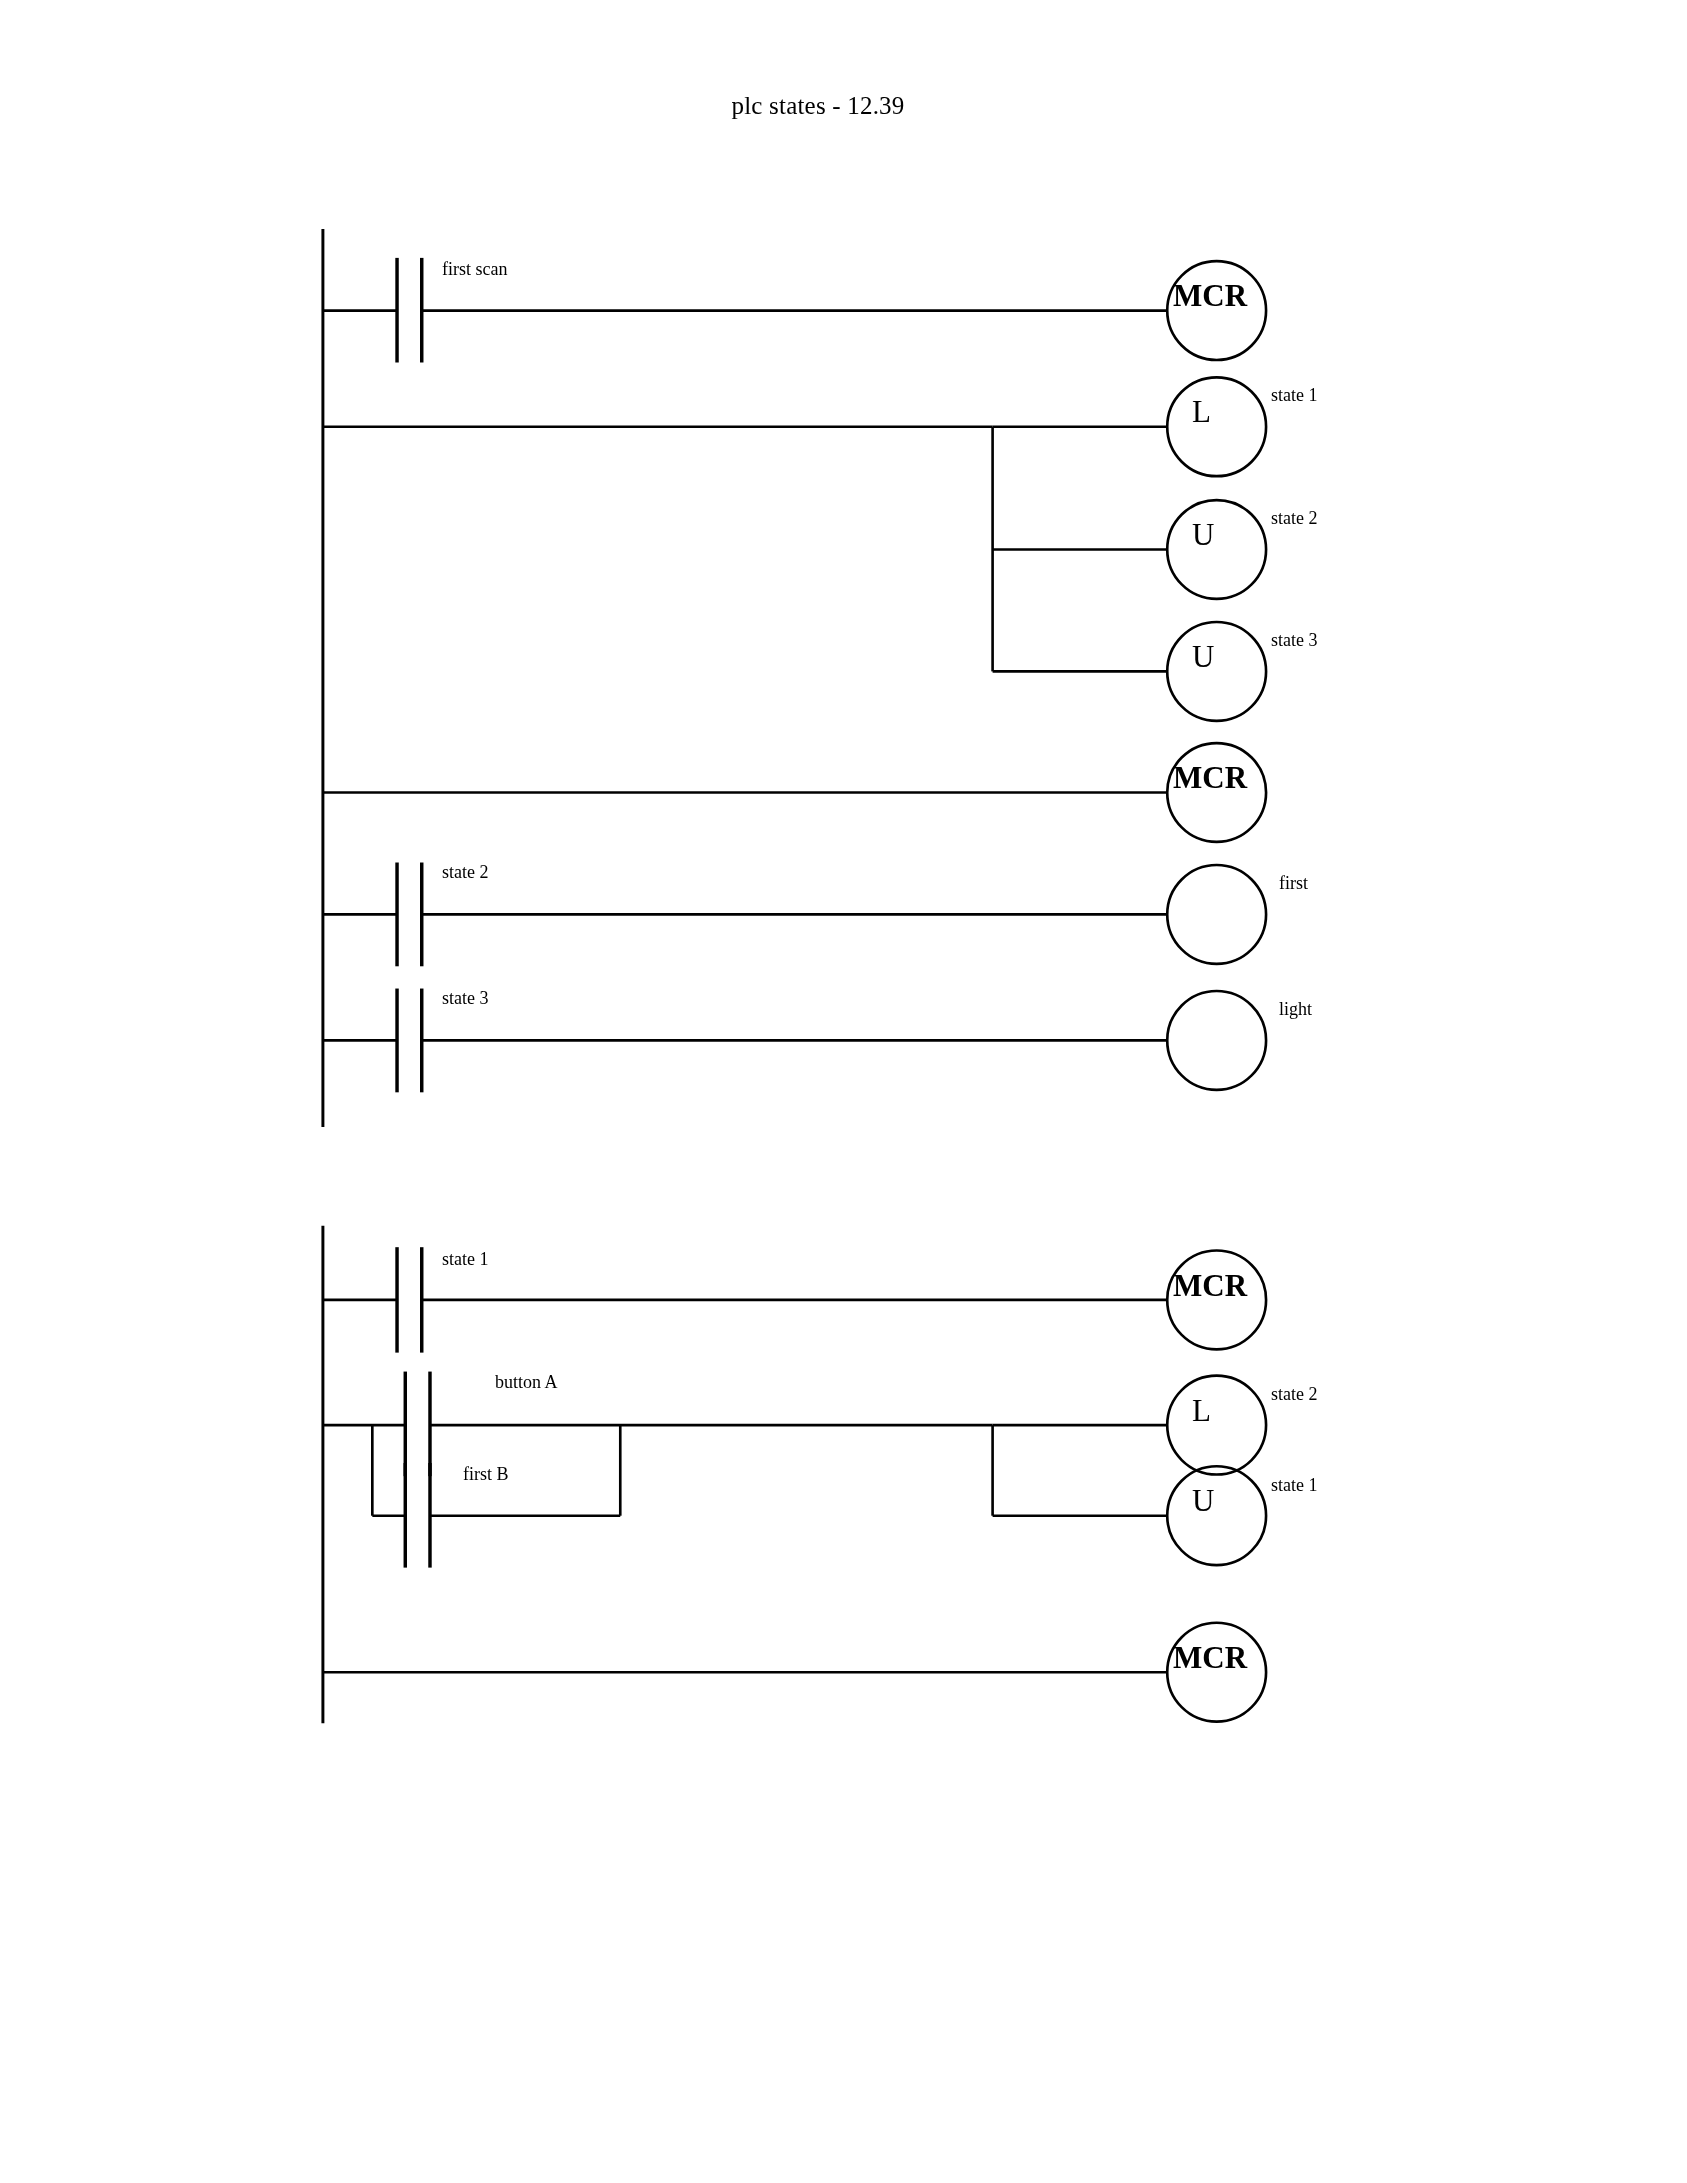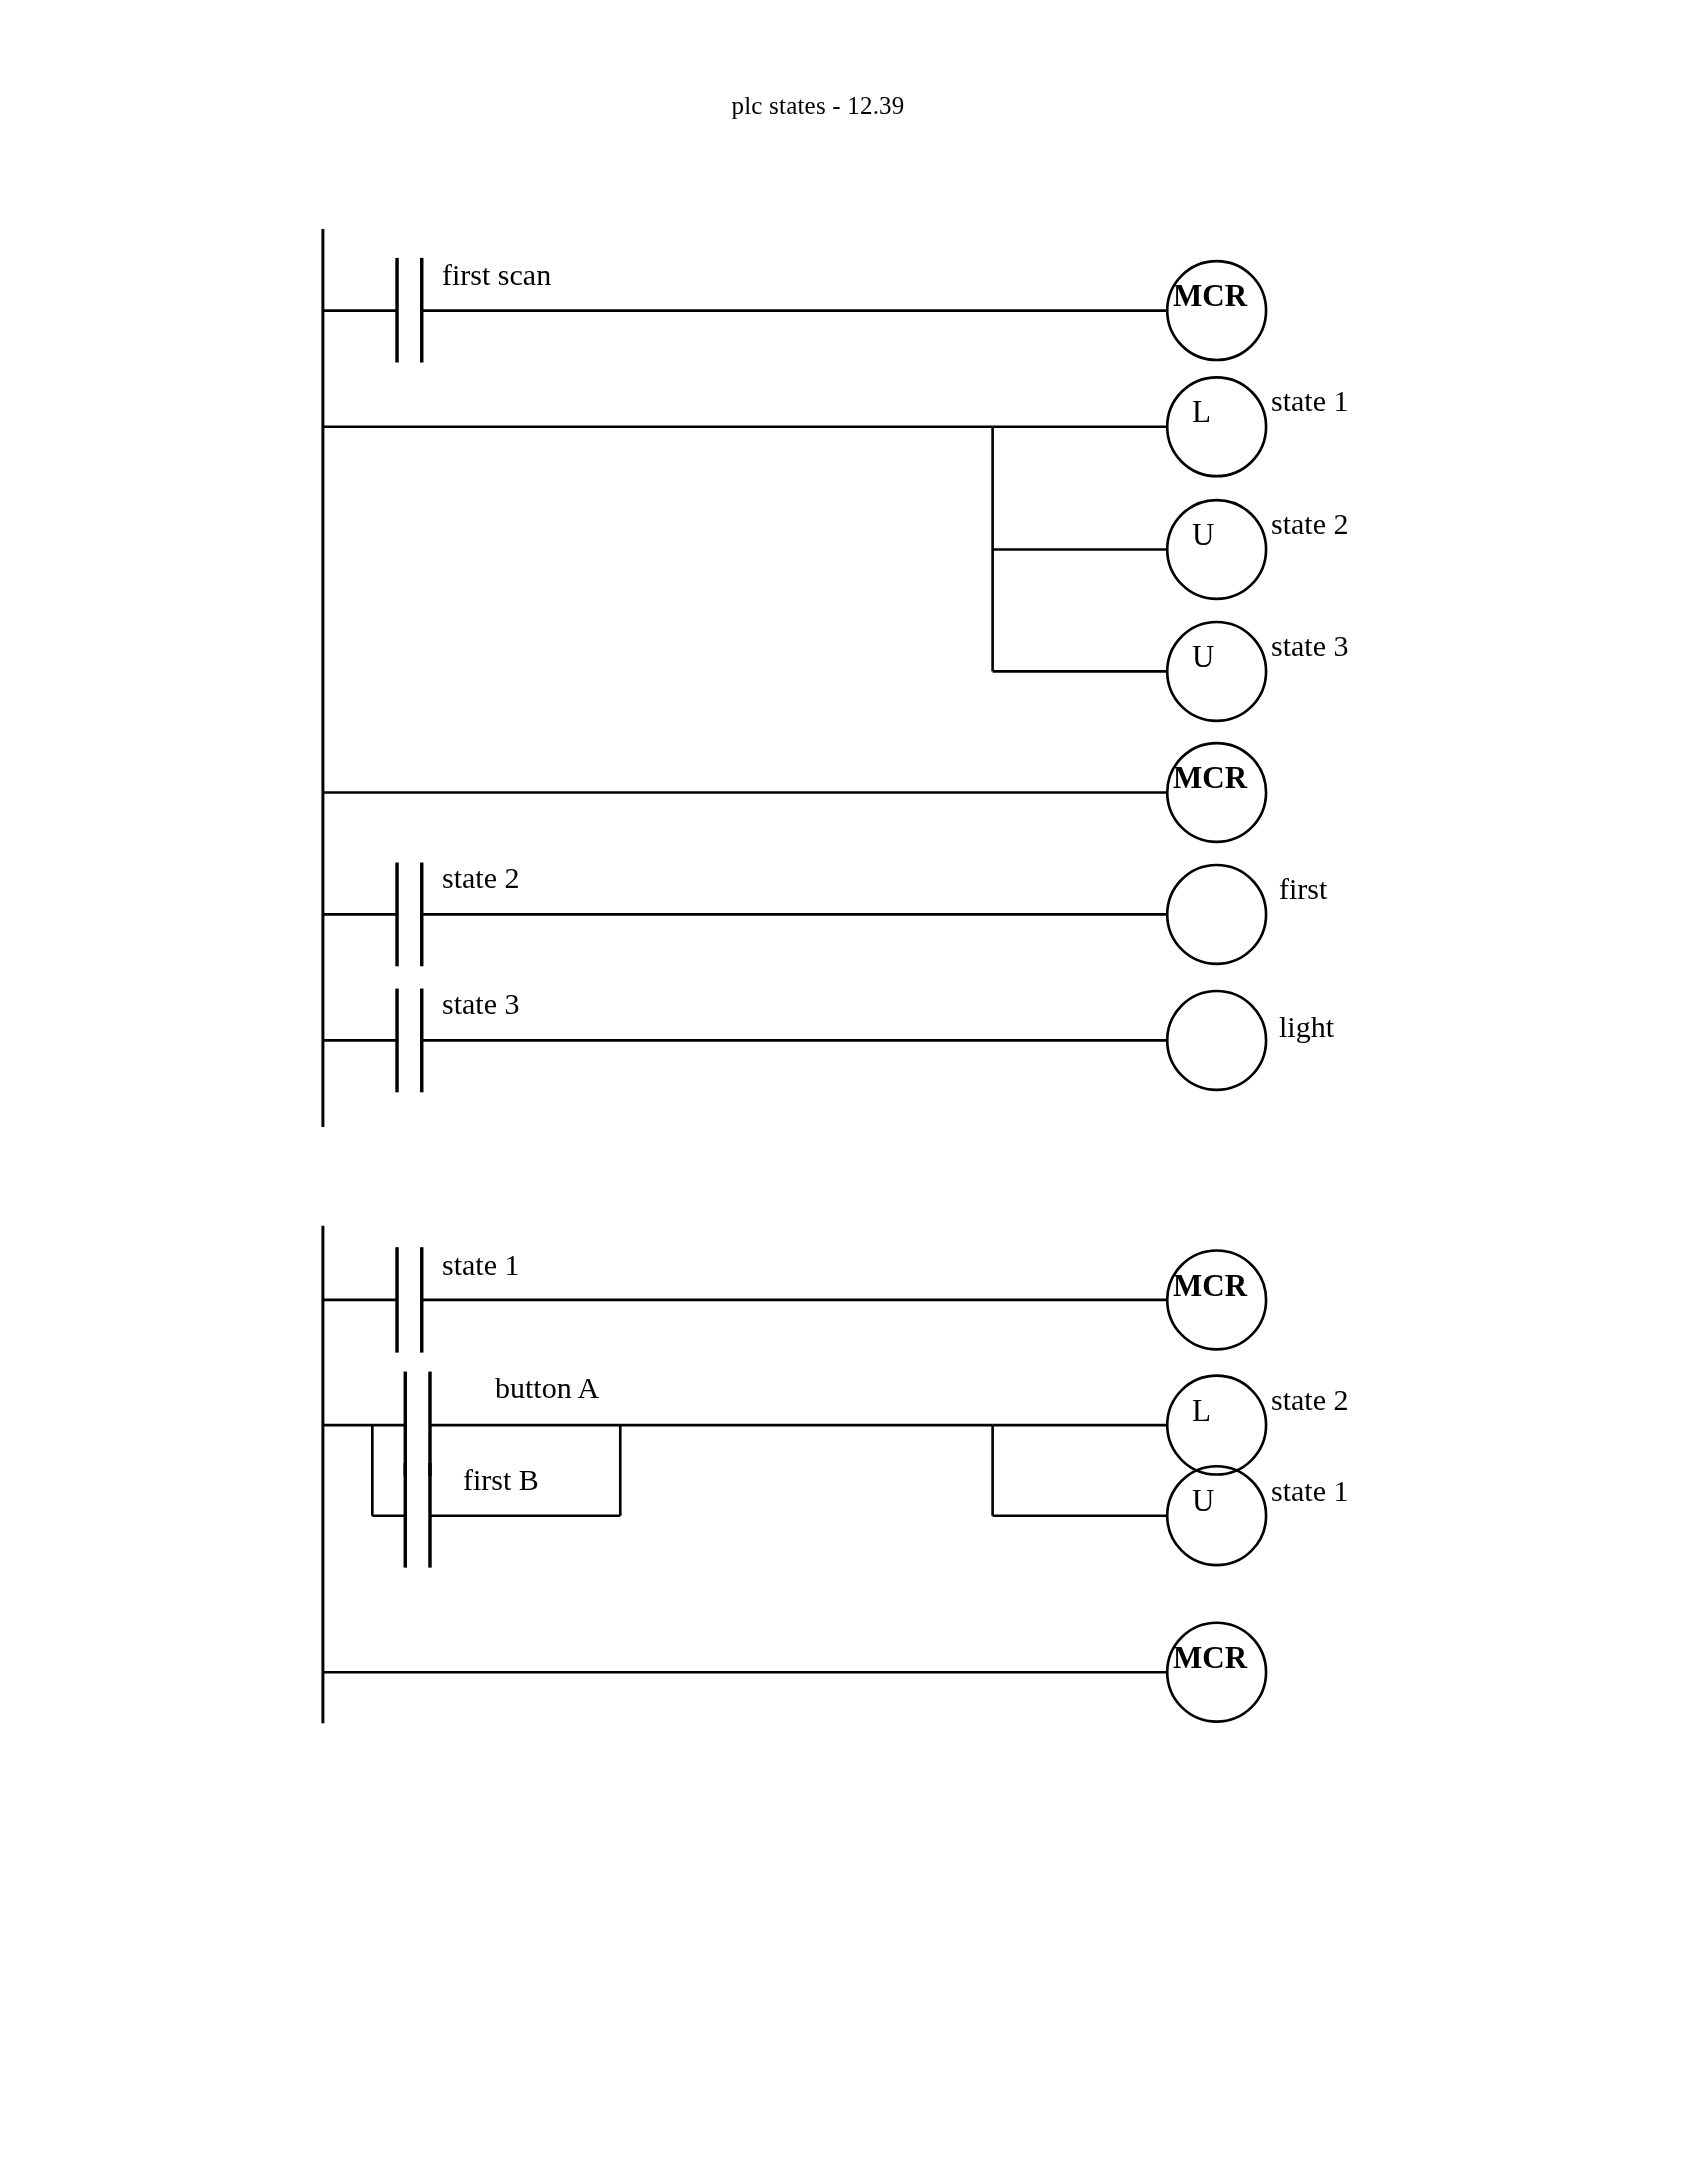--- a/index.html
+++ b/index.html
@@ -36,21 +36,21 @@
   svg.ladder circle {
     stroke: #000000;
     fill: none;
   }
   .wire { stroke-width: 3.2; }
   .rail { stroke-width: 3.6; }
   .contactbar { stroke-width: 4.2; }
   .coil { stroke-width: 3.2; }
   .lbl {
     position: absolute;
-    font-size: 30px;
+    font-size: 18px;
     white-space: nowrap;
     line-height: 1;
   }
   .coil-letter {
     position: absolute;
     font-size: 31px;
     white-space: nowrap;
     line-height: 1;
     text-align: center;
   }
@@ -142,21 +142,21 @@
   <div class="lbl" style="left:442px; top:863px;">state 2</div>
   <div class="lbl" style="left:442px; top:989px;">state 3</div>
   <div class="lbl" style="left:442px; top:1250px;">state 1</div>
   <div class="lbl" style="left:463px; top:1373px;margin-left:32px;">button A</div>
   <div class="lbl" style="left:463px; top:1465px;">first B</div>
 
   <div class="lbl" style="left:1271px; top:386px;">state 1</div>
   <div class="lbl" style="left:1271px; top:509px;">state 2</div>
   <div class="lbl" style="left:1271px; top:631px;">state 3</div>
   <div class="lbl" style="left:1279px; top:874px;">first</div>
-  <div class="lbl" style="left:1279px; top:1000px;margin-top:12px;">light</div>
+  <div class="lbl" style="left:1279px; top:1000px;">light</div>
   <div class="lbl" style="left:1271px; top:1385px;">state 2</div>
   <div class="lbl" style="left:1271px; top:1476px;">state 1</div>
 
   <div class="coil-mcr" style="left:1173px; top:280px;">MCR</div>
   <div class="coil-mcr" style="left:1173px; top:762px;">MCR</div>
   <div class="coil-mcr" style="left:1173px; top:1270px;">MCR</div>
   <div class="coil-mcr" style="left:1173px; top:1642px;">MCR</div>
 
   <div class="coil-letter" style="left:1192px; top:396px;">L</div>
   <div class="coil-letter" style="left:1192px; top:519px;">U</div>

